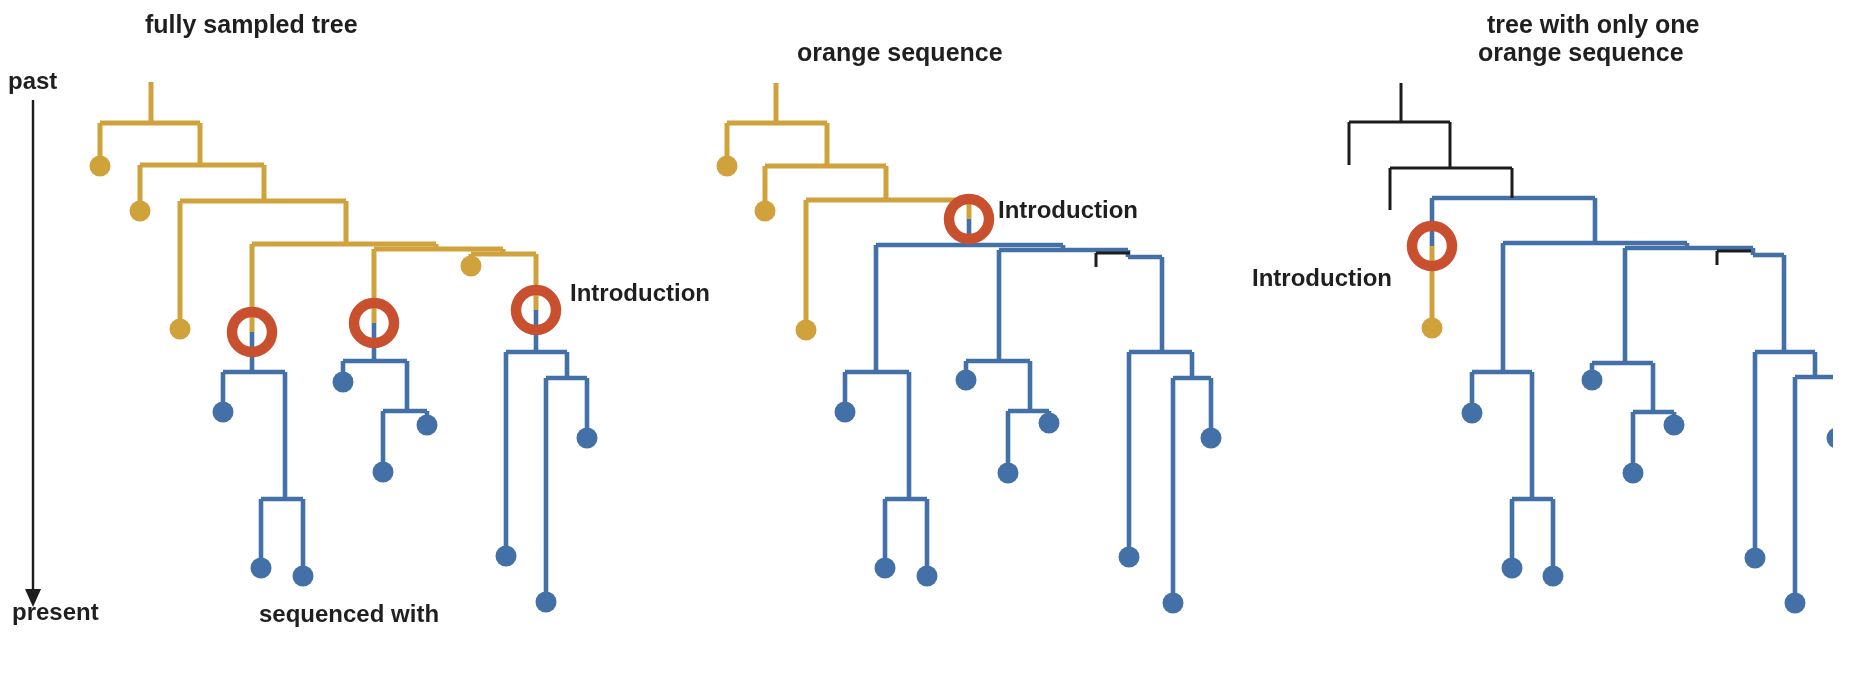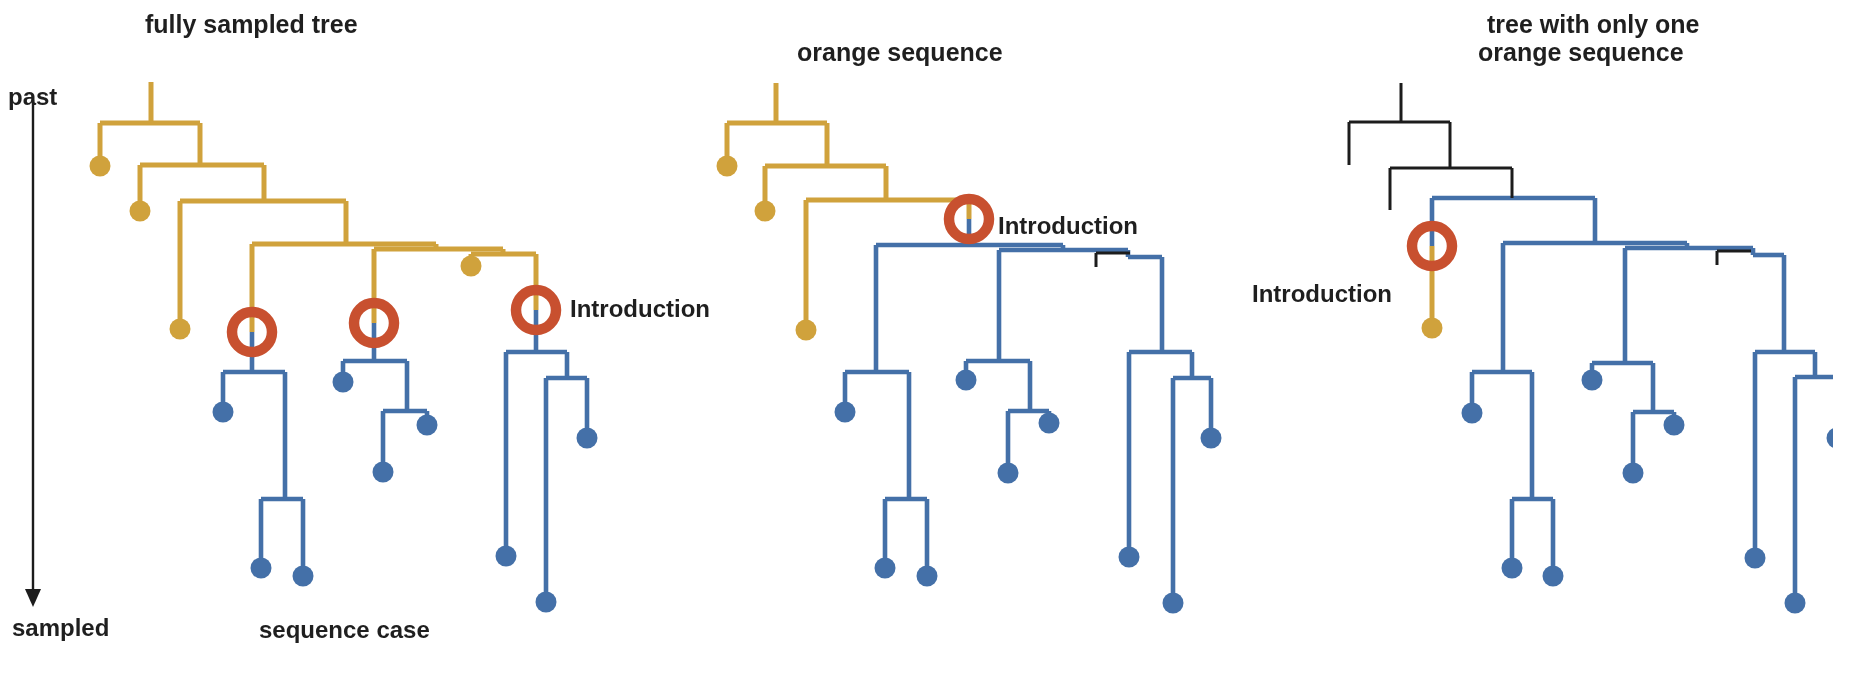--- a/index.html
+++ b/index.html
@@ -13,21 +13,21 @@
   #tree-svg{position:absolute;left:0;top:0;}
   .lbl{
     position:absolute;
     font-family:"Liberation Sans", sans-serif;
     font-weight:bold;
     color:#1f1f1f;
     white-space:pre;
     line-height:1.1;
   }
   .lbl.title{font-size:25px;}
-  .lbl.side{font-size:24px;margin-top:16px;}
+  .lbl.side{font-size:24px;}
 </style>
 </head>
 <body>
 
 <div id="canvas">
 
   <svg id="tree-svg" width="1855" height="684" viewBox="0 0 1855 684">
       <line x1="33" y1="100" x2="33" y2="591" stroke="#1C1C1C" stroke-width="2.4"></line>
       <polygon points="33,607 25,589 41,589" fill="#1C1C1C"></polygon>
       <g>
@@ -197,20 +197,20 @@
     </svg>
 
   <div class="lbl title" style="left: 145px; top: 11px;">fully sampled tree</div>
 
   <div class="lbl title" style="left: 797px; top: 39px;">orange sequence</div>
 
   <div class="lbl title" style="left: 1478px; top: 11px; margin-left: 9px;">tree with only one</div>
   <div class="lbl title" style="left: 1478px; top: 39px;">orange sequence</div>
 
   <div class="lbl side" style="left: 8px; top: 68px;">past</div>
-  <div class="lbl side" style="left: 12px; top: 599px;">sampled</div>
-
-  <div class="lbl side" style="left: 259px; top: 601px;">sequence case</div>
+  <div class="lbl side" style="left: 12px; top: 599px;">present</div>
+
+  <div class="lbl side" style="left: 259px; top: 601px;">sequenced with</div>
 
   <div class="lbl side" style="left: 570px; top: 280px;">Introduction</div>
   <div class="lbl side" style="left: 998px; top: 197px;">Introduction</div>
   <div class="lbl side" style="left: 1252px; top: 265px;">Introduction</div>
 </div>
 
 </body></html>

